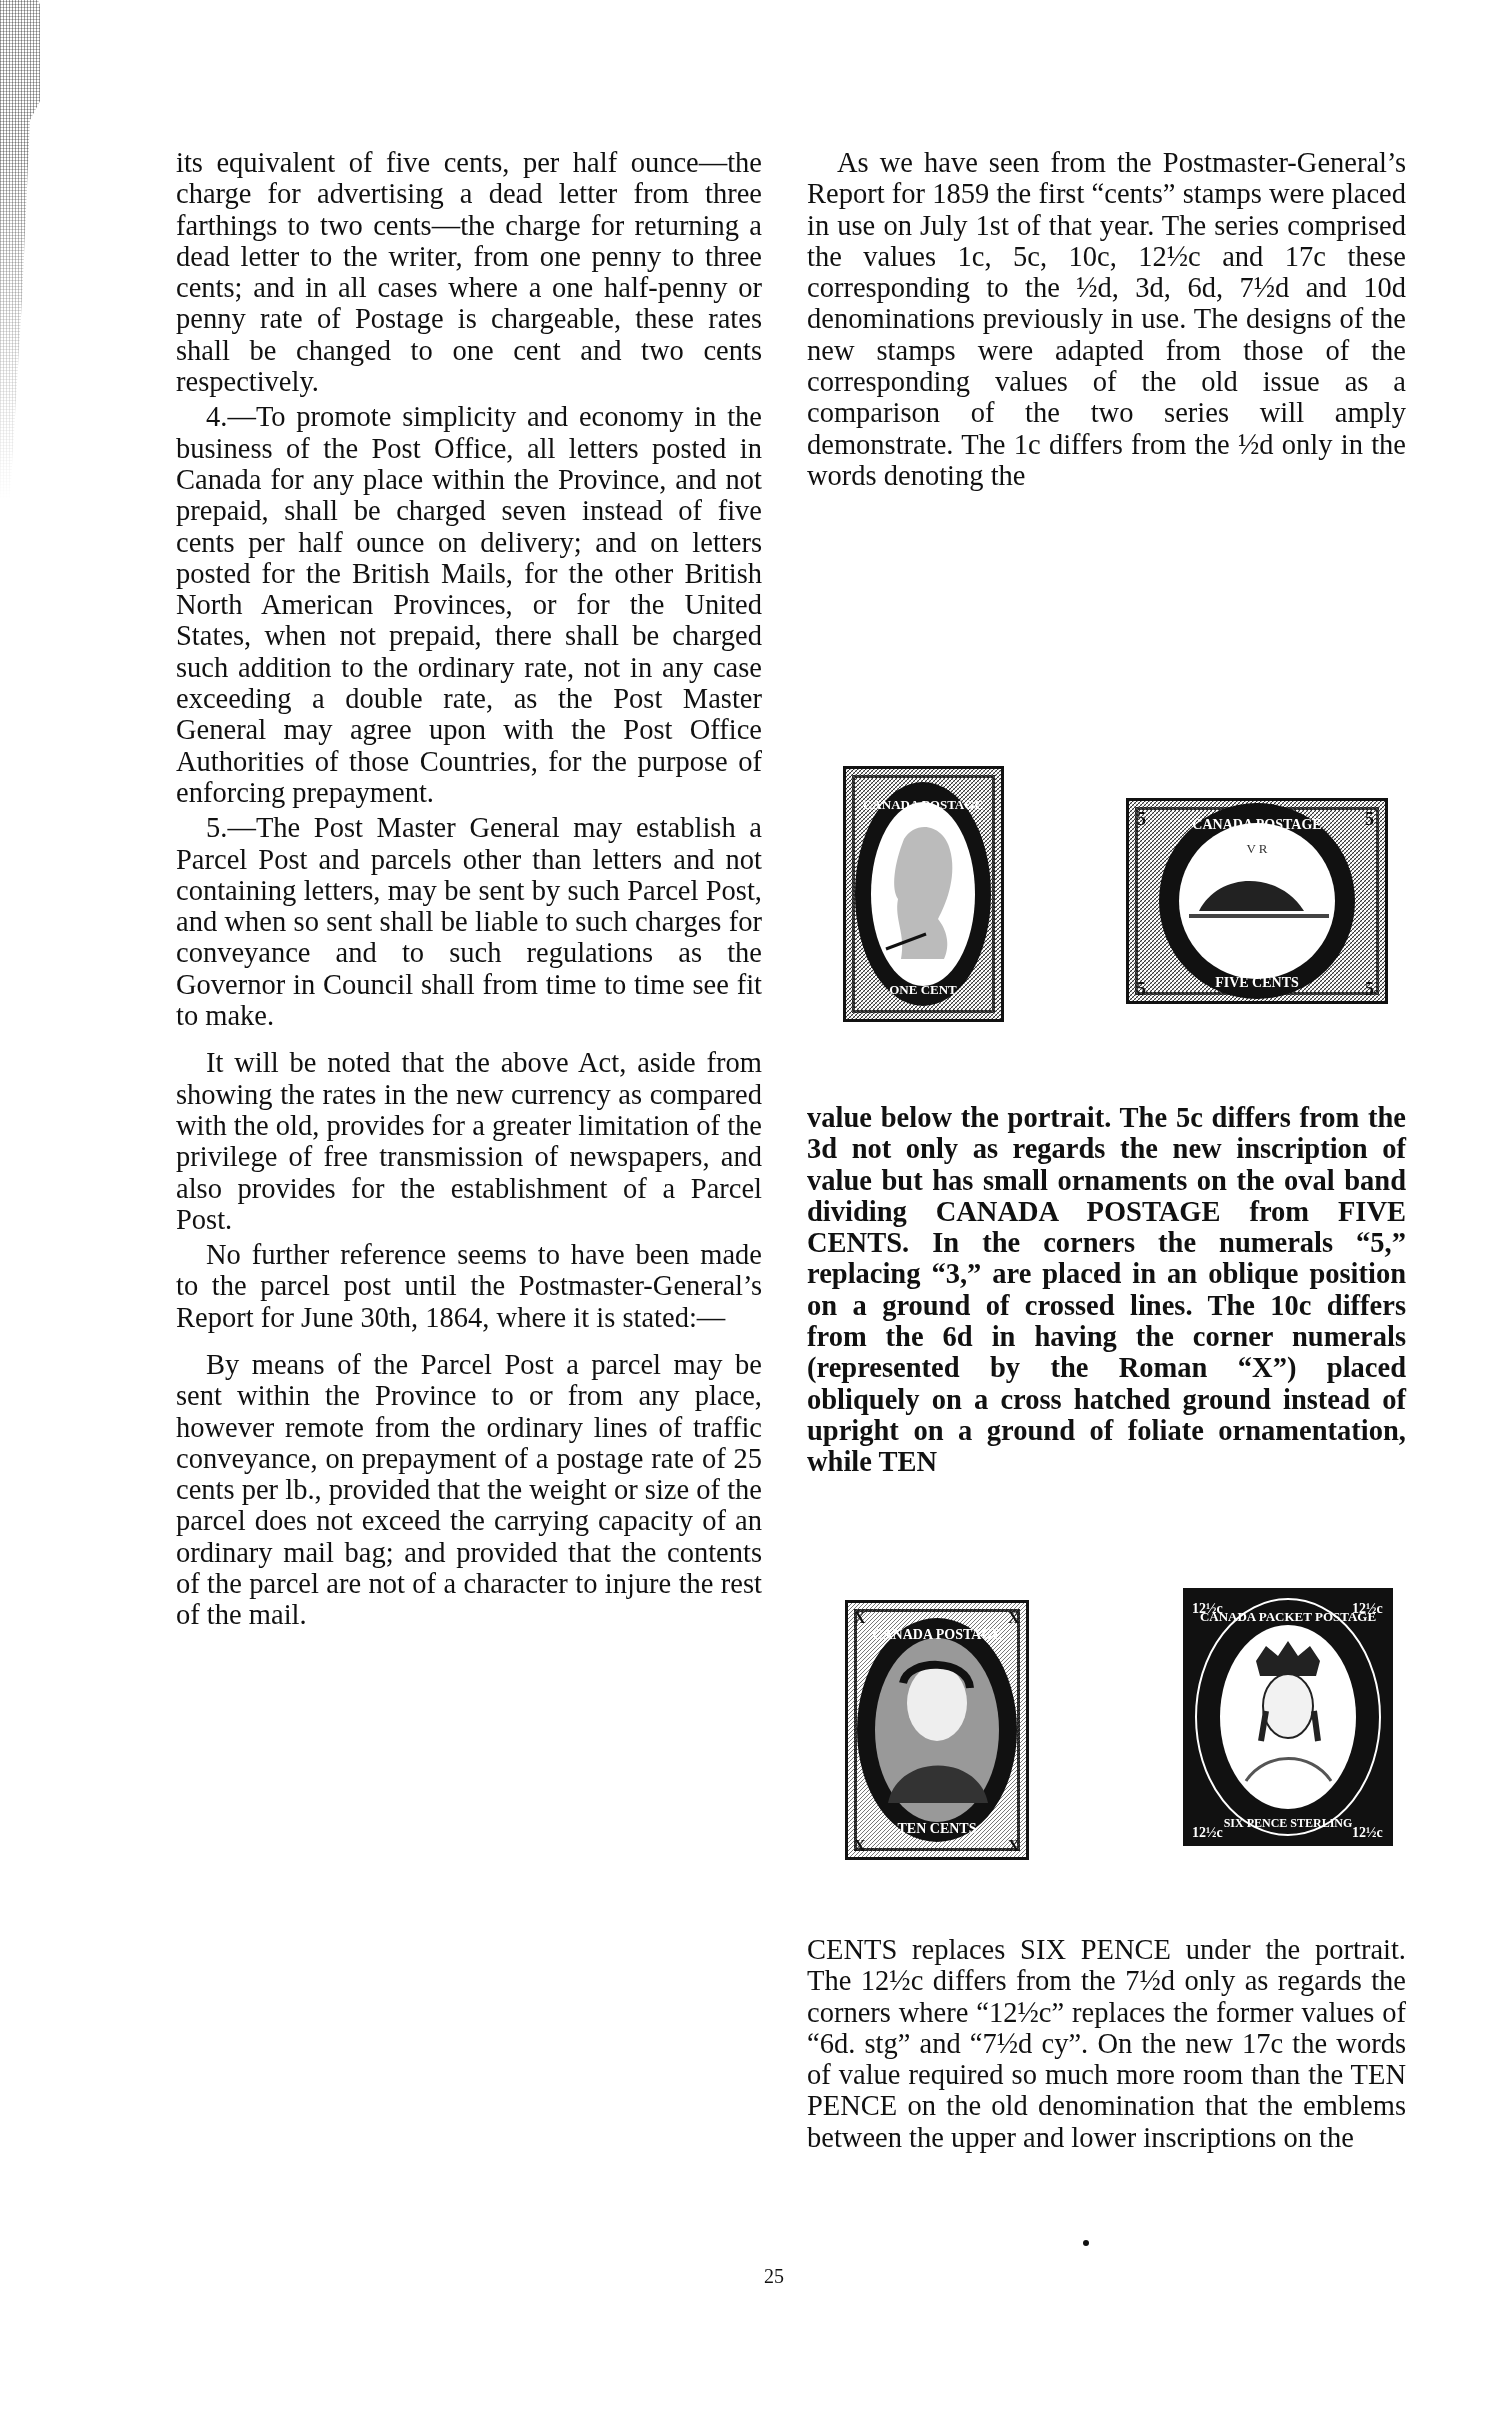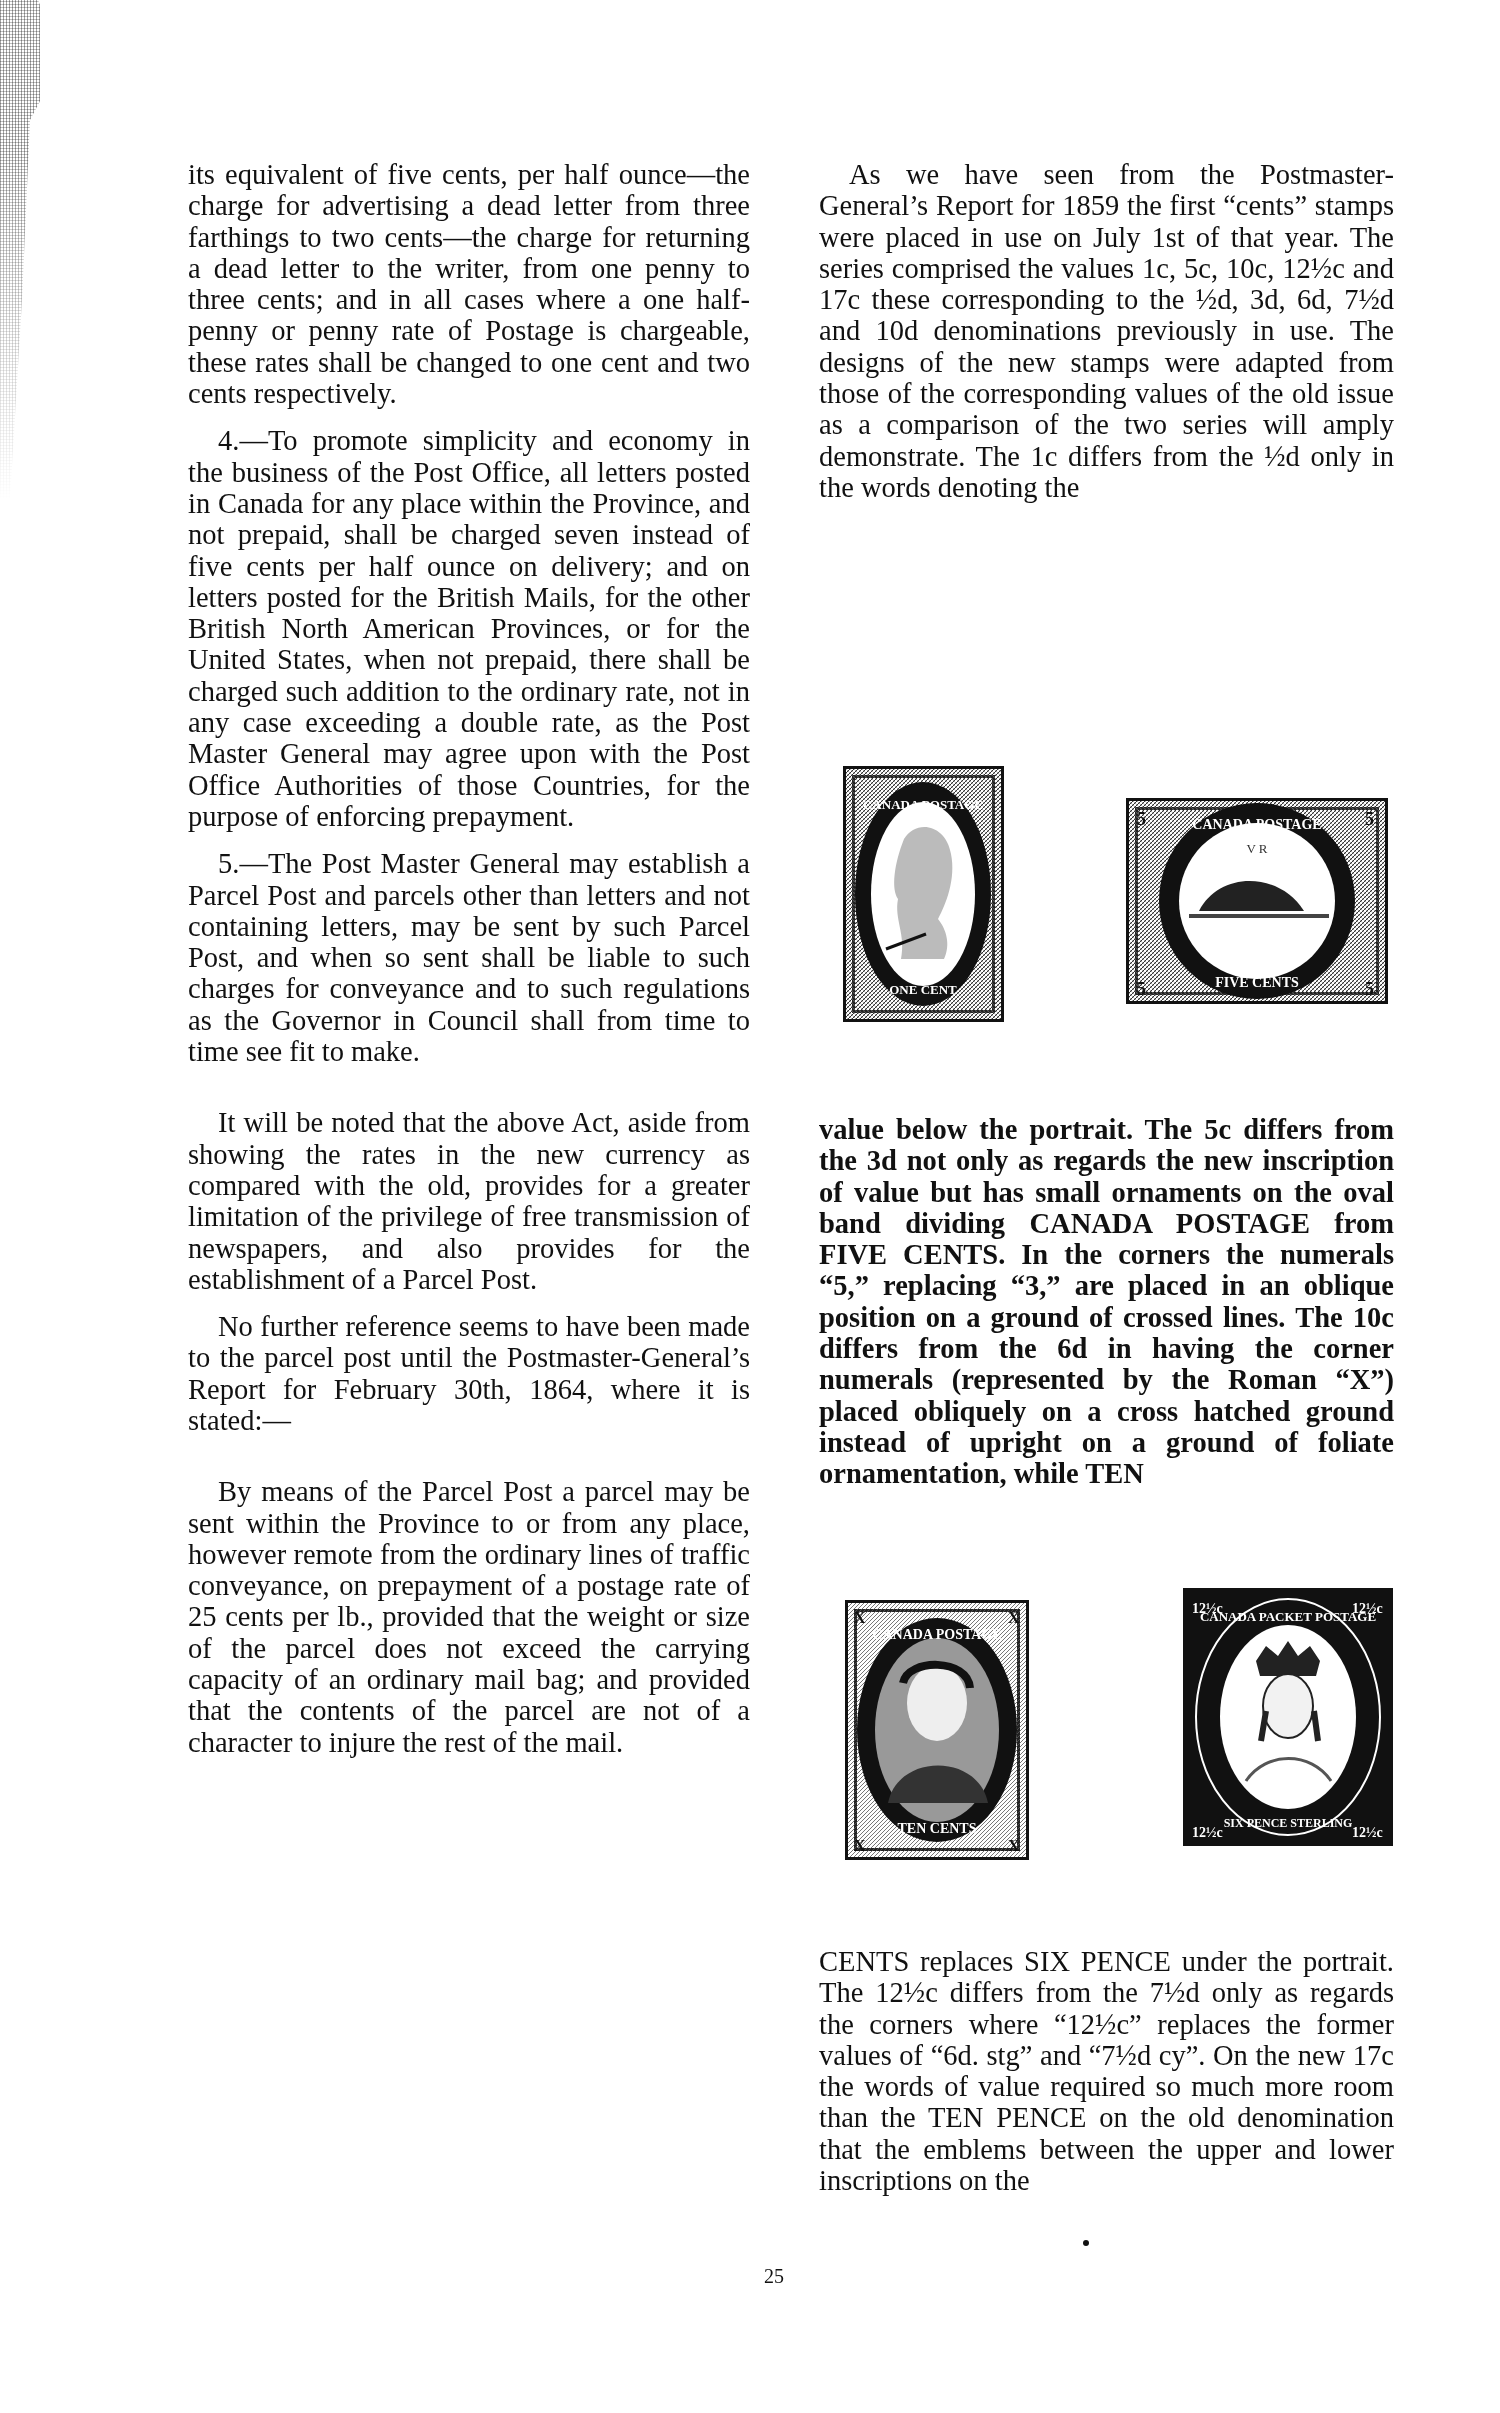--- a/index.html
+++ b/index.html
@@ -13,21 +13,21 @@
       repeating-linear-gradient(90deg, rgba(0,0,0,0.35) 0 1px, transparent 1px 3px),
       repeating-linear-gradient(0deg, rgba(0,0,0,0.25) 0 1px, transparent 1px 3px);
     -webkit-mask-image: linear-gradient(180deg, #000 0%, #000 30%, transparent 100%);
     mask-image: linear-gradient(180deg, #000 0%, #000 30%, transparent 100%);
     clip-path: polygon(0 0, 38px 0, 62px 60px, 30px 120px, 22px 300px, 10px 500px, 0 500px);
   }
   .col {
     position: absolute; font-size: 28.5px; line-height: 31.3px; text-align: justify;
     text-justify: inter-word; hyphens: none;
   }
-  .col p { margin: 16px; }
+  .col p { margin: 4px; }
   .col-left { left: 172px; top: 143px; width: 594px; }
   .col-right { left: 803px; top: 143px; width: 607px; }
   .ind { text-indent: 30px; }
   .quote-block { margin-left: 0; }
   .gap { height: 8px; }
   .stamp {
     position: absolute; background: #fff; border: 3px solid #111;
     box-shadow: inset 0 0 0 6px #fff, inset 0 0 0 9px #222;
   }
   .stamp svg { width: 100%; height: 100%; display: block; }
@@ -40,21 +40,21 @@
 <body>
 
 <div class="edge-shadow"></div>
 
 <div class="col col-left">
   <p>its equivalent of five cents, per half ounce—the charge for advertising a dead letter from three farthings to two cents—the charge for returning a dead letter to the writer, from one penny to three cents; and in all cases where a one half-penny or penny rate of Postage is chargeable, these rates shall be changed to one cent and two cents respectively.</p>
   <p class="ind">4.—To promote simplicity and economy in the business of the Post Office, all letters posted in Canada for any place within the Province, and not prepaid, shall be charged seven instead of five cents per half ounce on delivery; and on letters posted for the British Mails, for the other British North American Provinces, or for the United States, when not prepaid, there shall be charged such addition to the ordinary rate, not in any case exceeding a double rate, as the Post Master General may agree upon with the Post Office Authorities of those Countries, for the purpose of enforcing prepayment.</p>
   <p class="ind">5.—The Post Master General may establish a Parcel Post and parcels other than letters and not containing letters, may be sent by such Parcel Post, and when so sent shall be liable to such charges for conveyance and to such regulations as the Governor in Council shall from time to time see fit to make.</p>
   <div class="gap"></div>
   <p class="ind">It will be noted that the above Act, aside from showing the rates in the new currency as compared with the old, provides for a greater limitation of the privilege of free transmission of newspapers, and also provides for the establishment of a Parcel Post.</p>
-  <p class="ind">No further reference seems to have been made to the parcel post until the Postmaster-General’s Report for February 30th, 1864, where it is stated:—</p>
+  <p class="ind">No further reference seems to have been made to the parcel post until the Postmaster-General’s Report for June 30th, 1864, where it is stated:—</p>
   <div class="gap"></div>
   <p class="ind quote-block">By means of the Parcel Post a parcel may be sent within the Province to or from any place, however remote from the ordinary lines of traffic conveyance, on prepayment of a postage rate of 25 cents per lb., provided that the weight or size of the parcel does not exceed the carrying capacity of an ordinary mail bag; and provided that the contents of the parcel are not of a character to injure the rest of the mail.</p>
   <div class="gap"></div>
 </div>
 
 <div class="col col-right" style="top:143px;">
   <p class="ind">As we have seen from the Postmaster-General’s Report for 1859 the first “cents” stamps were placed in use on July 1st of that year. The series comprised the values 1c, 5c, 10c, 12½c and 17c these corresponding to the ½d, 3d, 6d, 7½d and 10d denominations previously in use. The designs of the new stamps were adapted from those of the corresponding values of the old issue as a comparison of the two series will amply demonstrate. The 1c differs from the ½d only in the words denoting the</p>
 </div>
 
 <div class="col col-right" style="top:1098px;font-weight:bold;">

